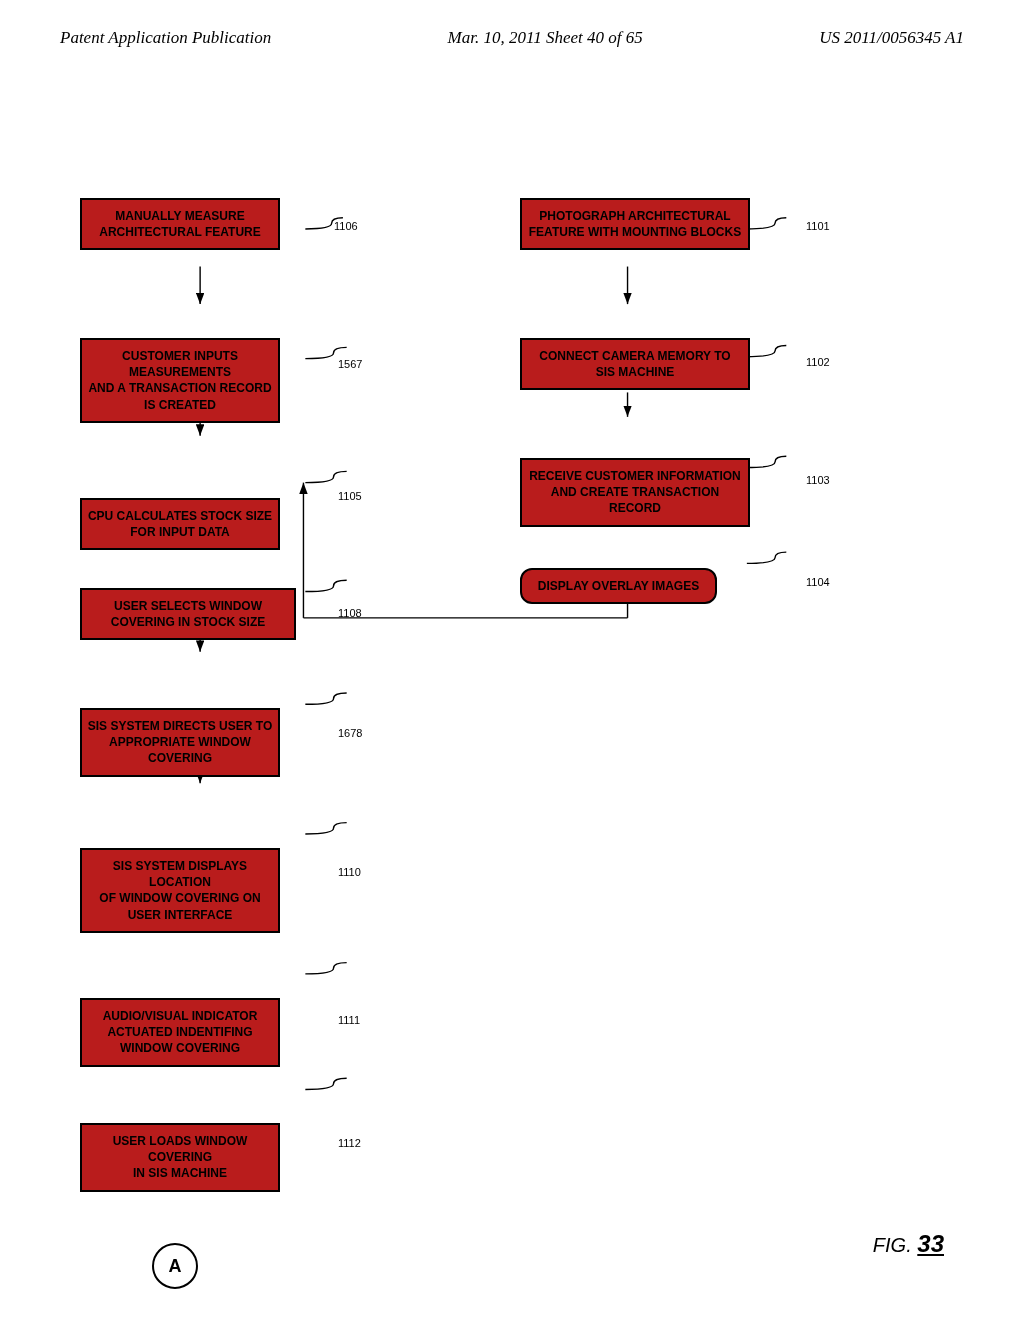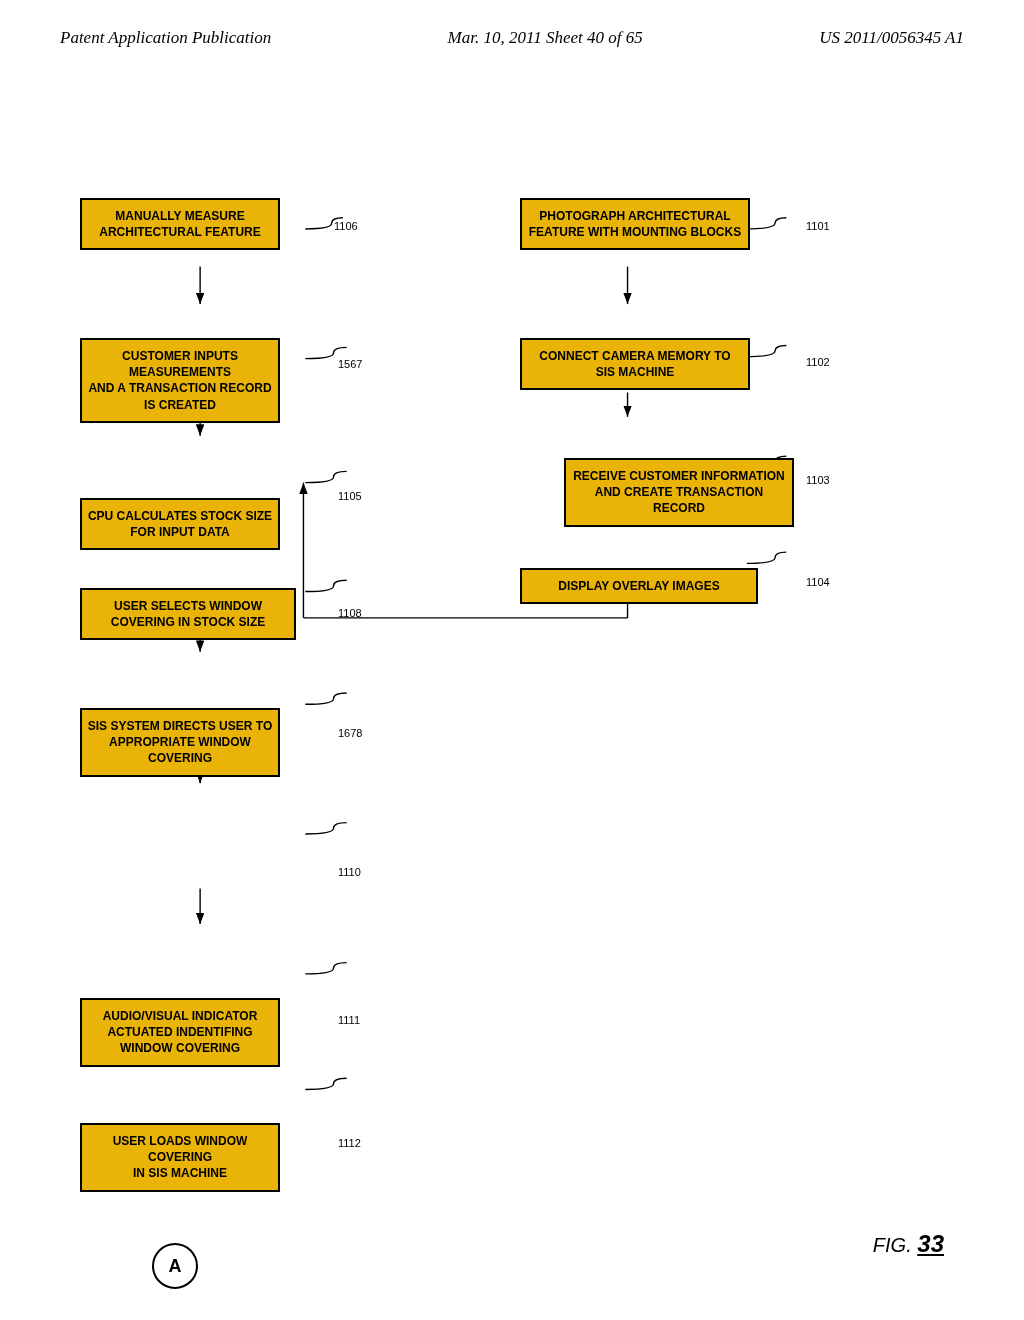--- a/index.html
+++ b/index.html
@@ -34,39 +34,39 @@
     
     .flow-box {
       border: 2px solid #000;
       text-align: center;
       font-size: 12px;
       font-weight: bold;
       font-family: Arial, sans-serif;
       text-transform: uppercase;
       padding: 8px 4px;
       line-height: 1.35;
-      background: #eab308;
+      background: #b91c1c;
       position: absolute;
     }
 
     
     .box-1106 { left: 80px; top: 140px; width: 200px; }
     .box-1107 { left: 80px; top: 280px; width: 200px; }
     .box-1105 { left: 80px; top: 420px; width: 200px; margin-top: 20px; }
     .box-1108 { left: 80px; top: 530px; width: 216px; text-align: center; }
     .box-1109 { left: 80px; top: 650px; width: 200px; }
     .box-1110 { left: 80px; top: 790px; width: 200px; }
     .box-1111 { left: 80px; top: 940px; width: 200px; }
     .box-1112 { left: 80px; top: 1065px; width: 200px; }
 
     
     .box-1101 { left: 520px; top: 140px; width: 230px; }
     .box-1102 { left: 520px; top: 280px; width: 230px; }
-    .box-1103 { left: 520px; top: 400px; width: 230px; margin-left: 44px; }
-    .box-1104 { left: 520px; top: 510px; width: 238px; }
+    .box-1103 { left: 520px; top: 400px; width: 230px; }
+    .box-1104 { left: 520px; top: 510px; width: 197px; border-radius: 12px; }
 
     
     .label {
       position: absolute;
       font-size: 11px;
       font-family: Arial, sans-serif;
       font-weight: normal;
     }
 
     
@@ -208,20 +208,23 @@
   <div class="flow-box box-1108">
     USER SELECTS WINDOW<br>COVERING IN STOCK SIZE
   </div>
   <div class="label" style="left:338px; top:549px;">1108</div>
 
   <div class="flow-box box-1109">
     SIS SYSTEM DIRECTS USER TO<br>APPROPRIATE WINDOW COVERING
   </div>
   <div class="label" style="left:338px; top:669px;">1678</div>
 
+  <div class="flow-box box-1110">
+    SIS SYSTEM DISPLAYS LOCATION<br>OF WINDOW COVERING ON<br>USER INTERFACE
+  </div>
   <div class="label" style="left:338px; top:808px;">1110</div>
 
   <div class="flow-box box-1111">
     AUDIO/VISUAL INDICATOR<br>ACTUATED INDENTIFING<br>WINDOW COVERING
   </div>
   <div class="label" style="left:338px; top:956px;">1111</div>
 
   <div class="flow-box box-1112">
     USER LOADS WINDOW COVERING<br>IN SIS MACHINE
   </div>

